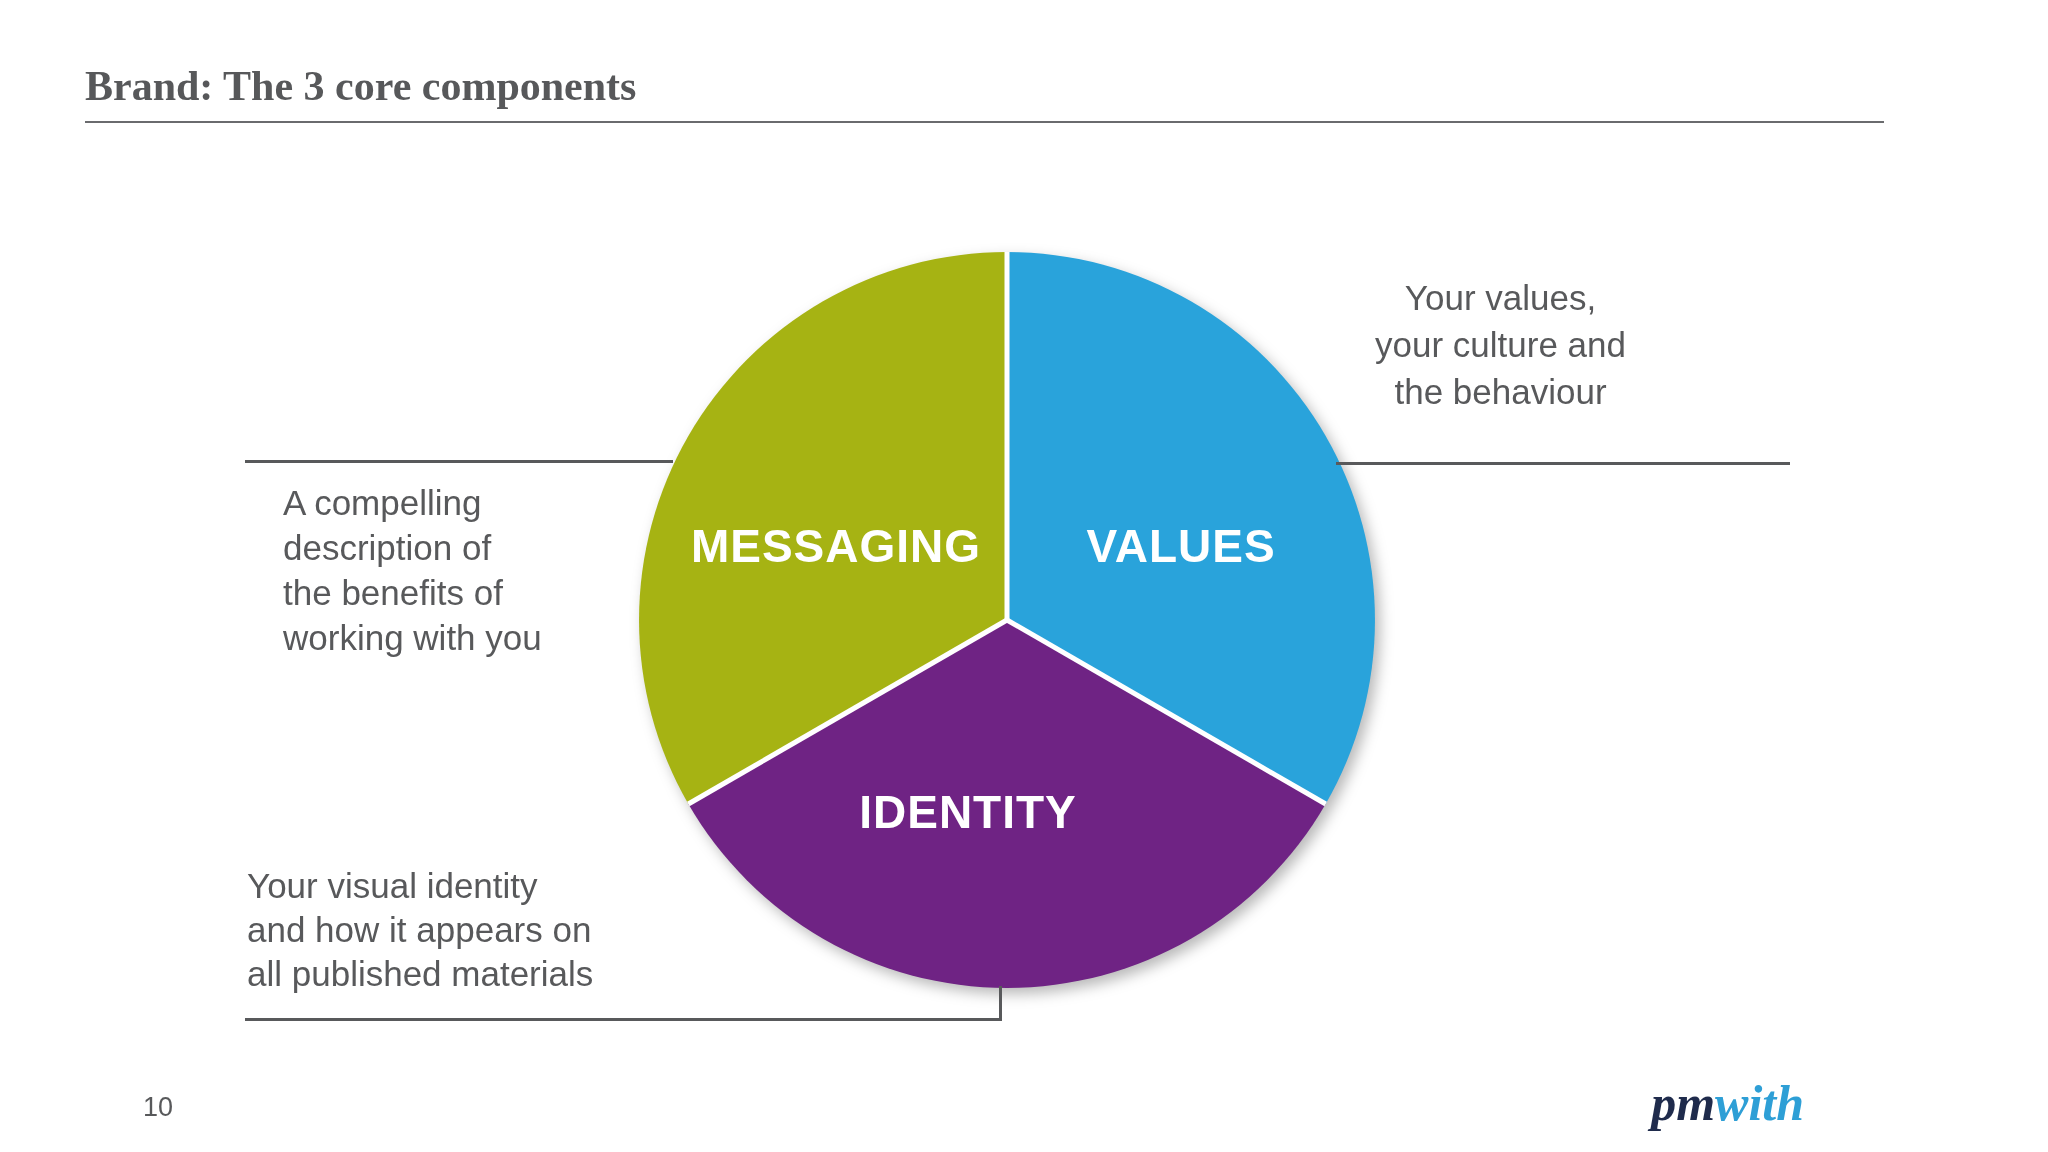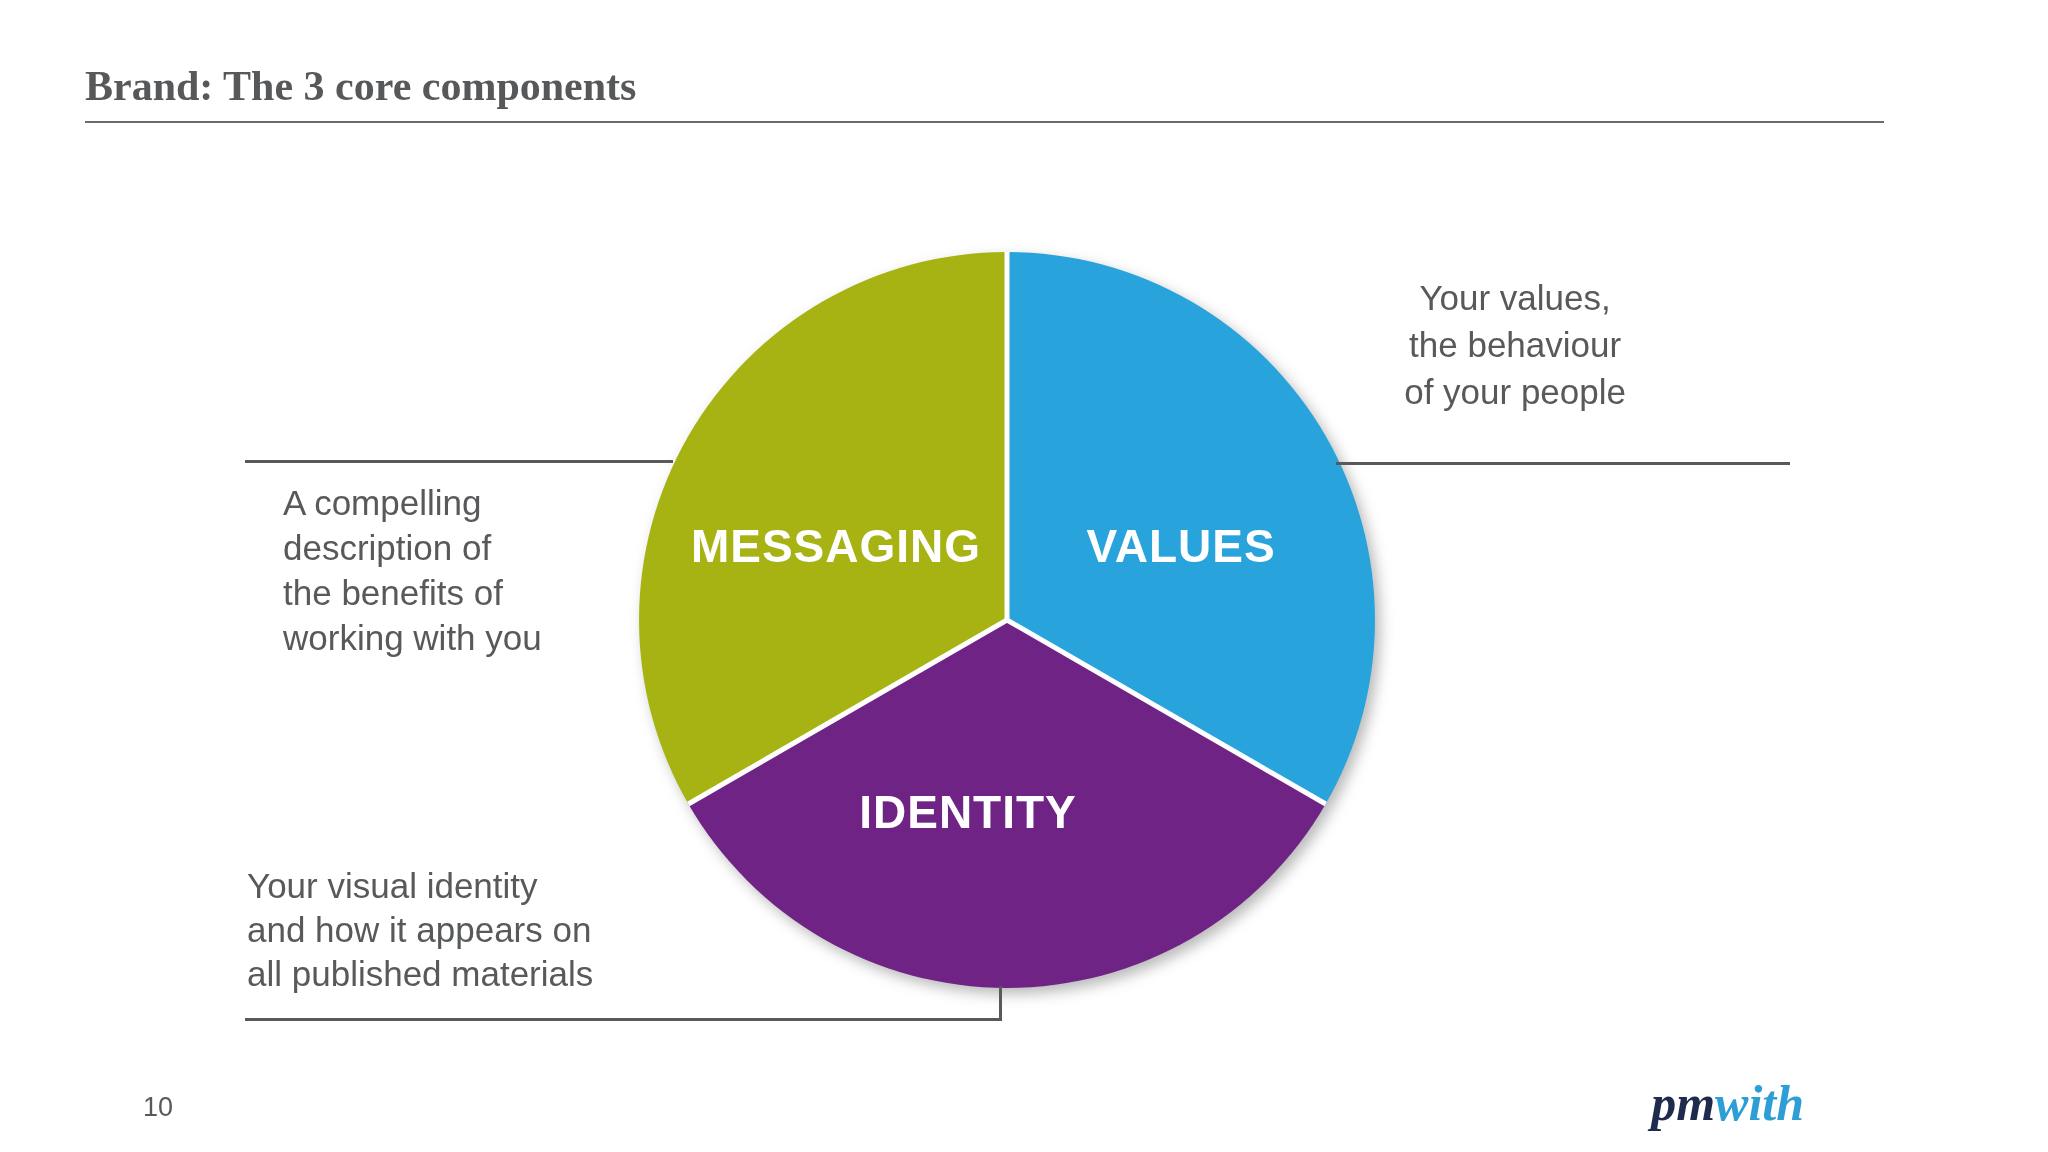--- a/index.html
+++ b/index.html
@@ -119,22 +119,22 @@
 
   <div class="note note-left">
     <div>A compelling</div>
     <div>description of</div>
     <div>the benefits of</div>
     <div>working with you</div>
   </div>
 
   <div class="note note-right">
     <div>Your values,</div>
+    <div>your culture and</div>
     <div>the behaviour</div>
-    <div>of your people</div>
   </div>
 
   <div class="note note-bottom">
     <div>Your visual identity</div>
     <div>and how it appears on</div>
     <div>all published materials</div>
   </div>
 
   <div class="page-number">10</div>
 

